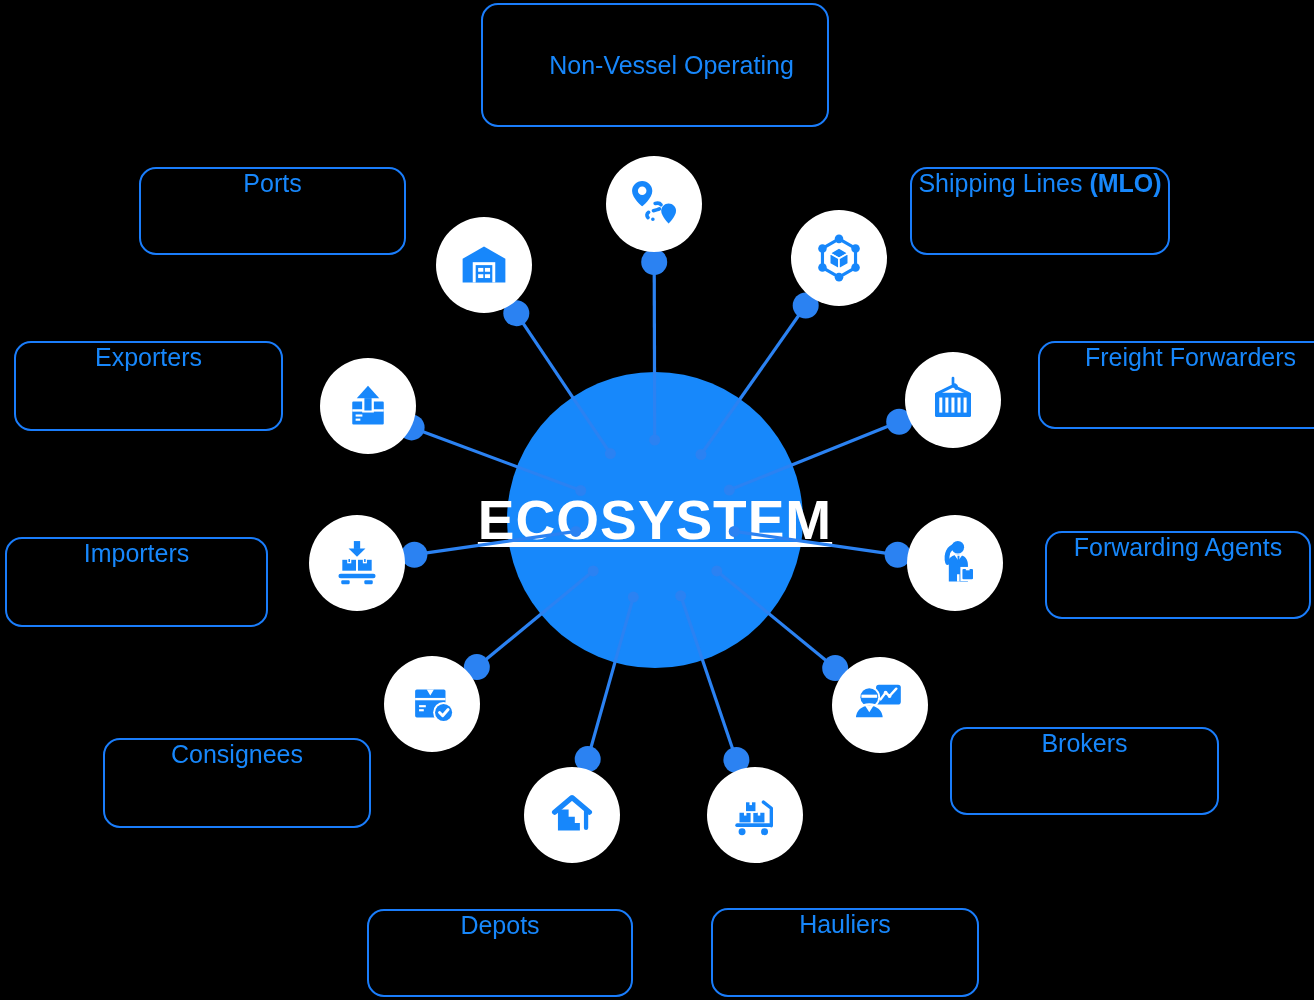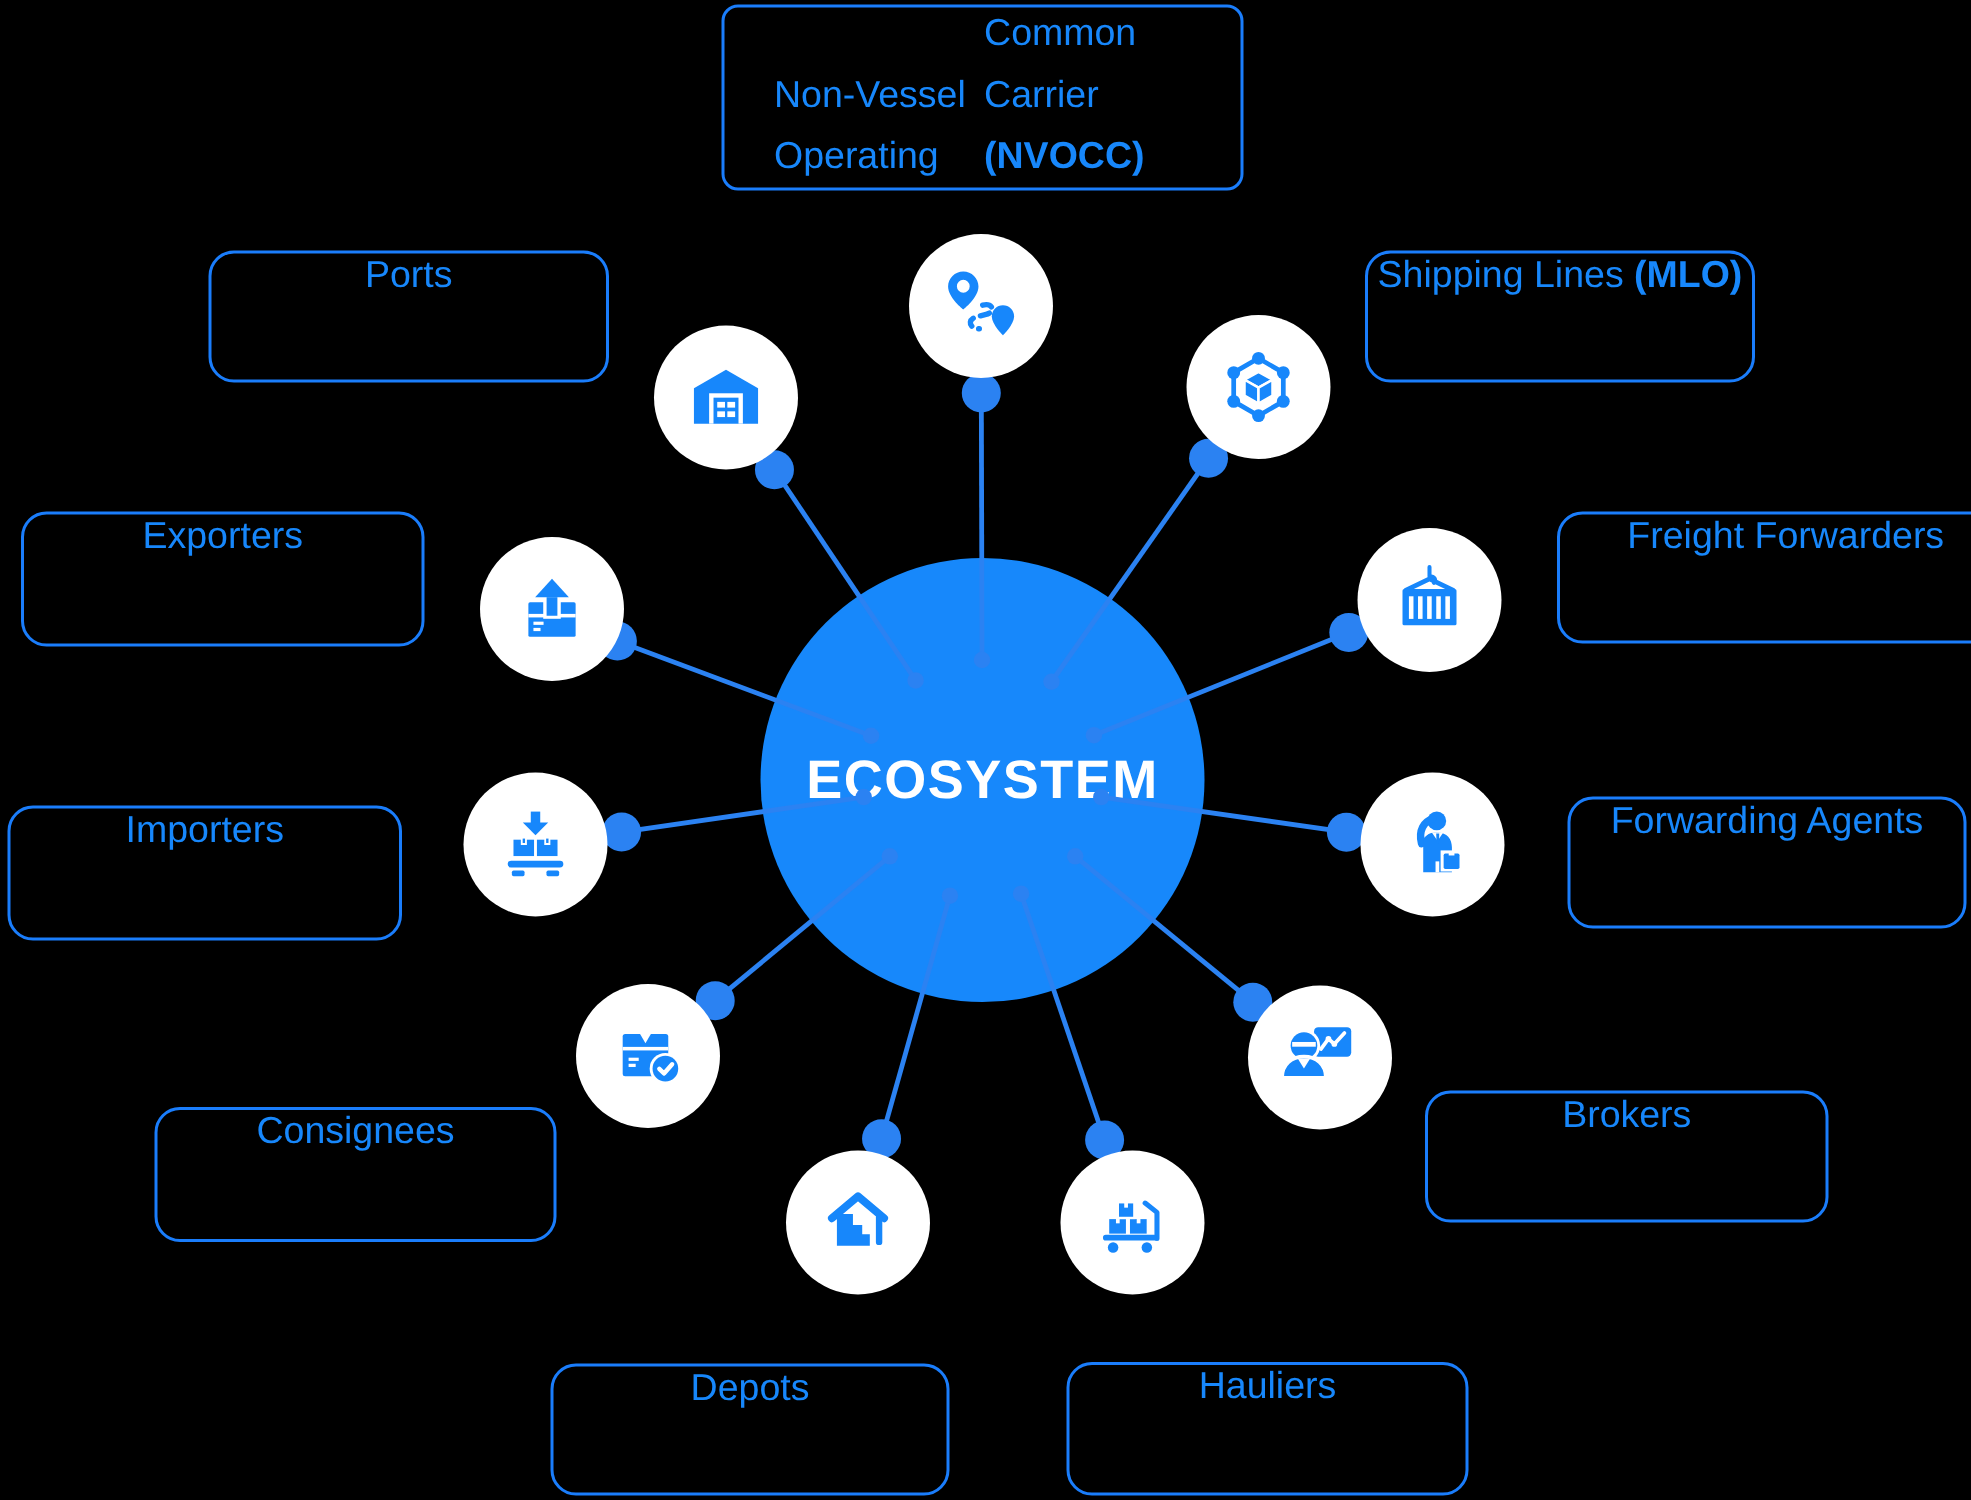--- a/index.html
+++ b/index.html
@@ -21,21 +21,21 @@
   }
   .stage{position:absolute;inset:0;}
 
   
   .center-circle{
     position:absolute;left:507px;top:372px;width:296px;height:296px;
     border-radius:50%;background:var(--center_fill);
     display:flex;align-items:center;justify-content:center;z-index:1;
   }
   .center-circle span{
-    color:var(--center_text);font-size:36px;font-weight:bold;letter-spacing:1px;
+    color:var(--center_text);font-size:55px;font-weight:bold;letter-spacing:1px;text-decoration:underline;
   }
 
   
   .spokes{position:absolute;left:0;top:0;z-index:2;}
   .spokes line{stroke:var(--line);stroke-width:3.2px;}
   .spokes circle{fill:var(--line);}
 
   
   .icon-circle{
     position:absolute;width:96px;height:96px;border-radius:50%;
@@ -57,22 +57,22 @@
 
   
   .label-box{
     position:absolute;z-index:4;
     border:2px solid var(--box_border);border-radius:17px;
     display:flex;align-items:flex-start;justify-content:center;
     color:var(--primary);font-size:25px;
   }
   .label-box b{font-weight:bold;}
   #box-nvocc{left:481px;top:3px;width:348px;height:124px;
-    flex-direction:row;align-items:flex-end;justify-content:center;
-    padding-left:33px;line-height:41px;border-radius:11px;}
+    flex-direction:row;align-items:center;justify-content:center;
+    padding-left:33px;line-height:41px;}
   #box-ports{left:139px;top:167px;width:267px;height:88px;}
   #box-shipping{left:910px;top:167px;width:260px;height:88px;}
   #box-exporters{left:14px;top:341px;width:269px;height:90px;}
   #box-freight{left:1038px;top:341px;width:305px;height:88px;}
   #box-importers{left:5px;top:537px;width:263px;height:90px;}
   #box-forwarding{left:1045px;top:531px;width:266px;height:88px;}
   #box-consignees{left:103px;top:738px;width:268px;height:90px;}
   #box-brokers{left:950px;top:727px;width:269px;height:88px;}
   #box-depots{left:367px;top:909px;width:266px;height:88px;}
   #box-hauliers{left:711px;top:908px;width:268px;height:89px;}
@@ -264,21 +264,20 @@
       <rect x="13" y="35.2" width="4.2" height="1.9" fill="#fff"></rect>
       <polygon points="11.5,19 24,3.5 36.5,19" fill="#fff"></polygon>
       <rect x="18.8" y="16" width="10.4" height="13.8" fill="#fff"></rect>
       <polygon points="14,17 24,6 34,17"></polygon>
       <rect x="20.8" y="17" width="6.4" height="11"></rect>
     </svg>
   </div>
 
   <div class="label-box" id="box-nvocc">
     <div><span>Non-Vessel Operating</span></div>
-    <div><span>Common Carrier </span><b>(NVOCC)</b></div>
   </div>
 
   <div class="label-box" id="box-ports">
     <span>Ports</span>
   </div>
 
   <div class="label-box" id="box-shipping">
     <span><span>Shipping Lines </span><b>(MLO)</b></span>
   </div>
 

